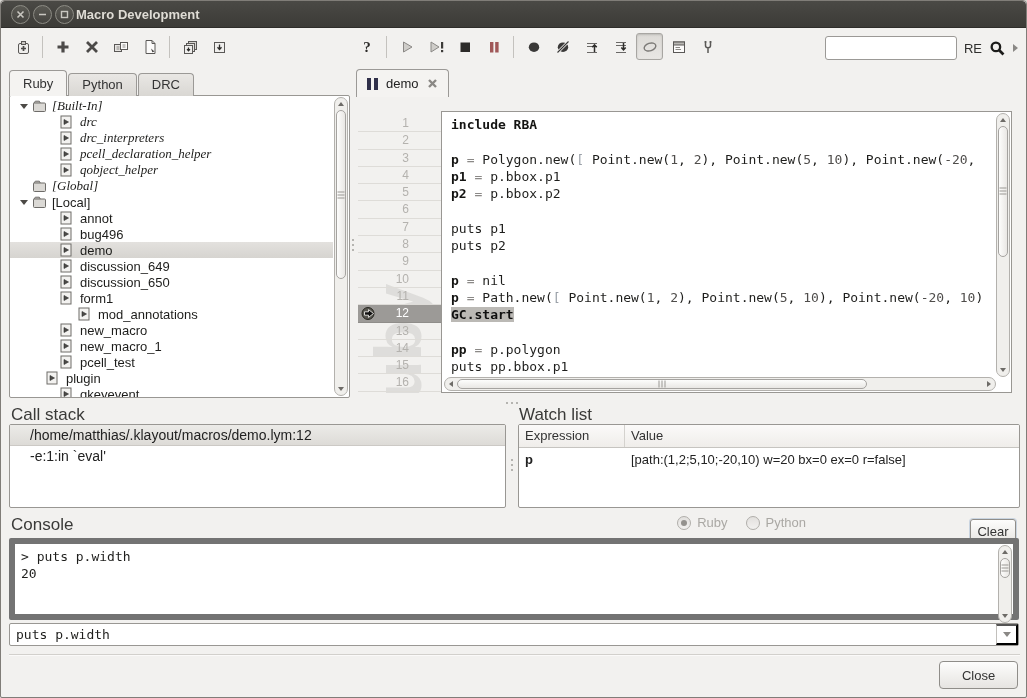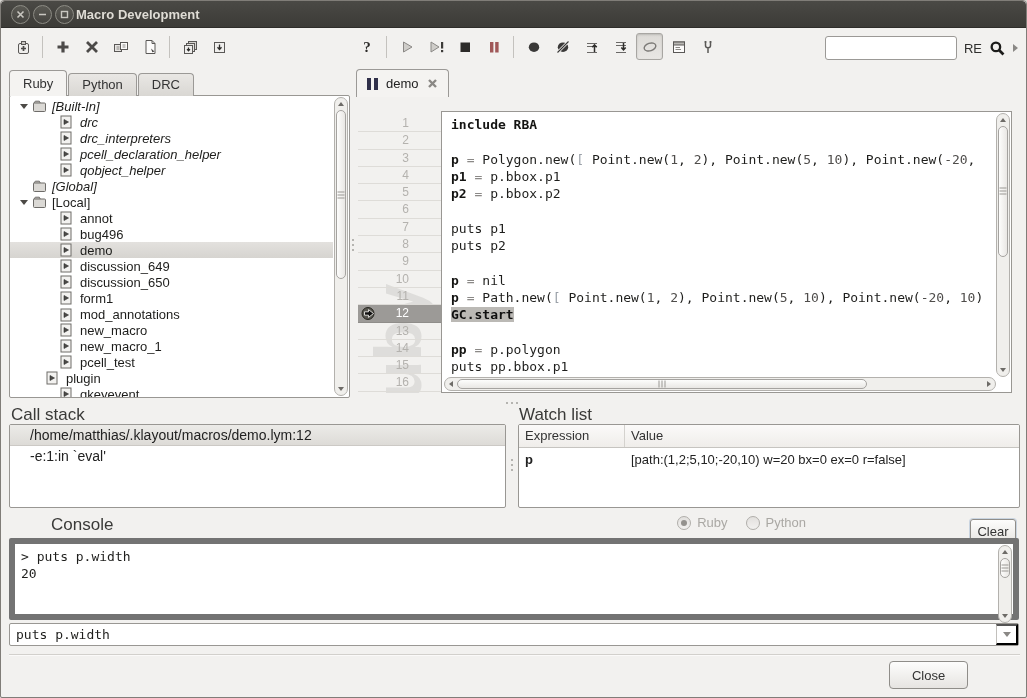--- a/index.html
+++ b/index.html
@@ -28,21 +28,21 @@
 
   
   .tabs{position:absolute;left:8px;top:69px;height:26px;display:flex;align-items:flex-end;z-index:3;}
   .tab{height:23px;padding:3px 13px 0;border:1px solid #9b9996;border-bottom:none;border-radius:4px 4px 0 0;background:linear-gradient(#e9e7e4,#d9d7d3);font-size:13px;color:#333;margin-right:1px;}
   .tab.active{height:26px;padding-top:5px;background:#f4f3f1;position:relative;z-index:4;}
 
   .tree-frame{position:absolute;left:8px;top:94px;width:341px;height:303px;background:#fff;border:1px solid #999793;border-radius:2px;overflow:hidden;}
   .tree{position:absolute;left:0;top:2px;right:16px;bottom:0;overflow:hidden;}
   .tree-row{height:16px;display:flex;align-items:center;font-size:13px;color:#1d1d1b;white-space:nowrap;}
   .tree-row.selected{background:linear-gradient(#e3e1de,#d6d4d0);}
-  .tree-row.italic .tree-label{font-style:italic;}
+  .tree-row.italic .tree-label{font-style:italic;font-family:Liberation Serif, serif;}
   .tree-expander{width:16px;display:flex;justify-content:center;}
   .tw-down{width:0;height:0;border-top:5px solid #4c4a46;border-left:4px solid transparent;border-right:4px solid transparent;}
   .tree-label{margin-left:5px;}
   .tree-icon{width:15px;height:14px;display:inline-flex;}
 
   
   .sbv{position:absolute;width:14px;border:1px solid #b3b1ad;border-radius:7px;background:#f0efec;display:flex;flex-direction:column;}
   .sbh{position:absolute;height:14px;border:1px solid #b3b1ad;border-radius:7px;background:#f0efec;display:flex;flex-direction:row;}
   .sb-track{position:relative;flex:1;}
   .sb-btn{flex:0 0 12px;display:flex;align-items:center;justify-content:center;}
@@ -114,21 +114,21 @@
   .console-out{position:absolute;left:0;top:0;right:16px;bottom:0;padding:4px 6px;overflow:hidden;}
   .console-line{font-family:"DejaVu Sans Mono","Liberation Mono",monospace;font-size:13px;line-height:17px;color:#1e1e1c;white-space:pre;}
   .con-vscroll{right:1px;top:1px;height:78px;}
 
   .combo{position:absolute;left:8px;top:622px;width:1010px;height:23px;background:#fff;border:1px solid #999793;border-radius:2px;display:flex;}
   .combo-text{flex:1;border:none;outline:none;padding:0 6px;font-family:"DejaVu Sans Mono","Liberation Mono",monospace;font-size:13px;color:#1e1e1c;background:transparent;}
   .combo-btn{width:22px;border-left:1px solid #c2c0bc;display:flex;align-items:center;justify-content:center;background:transparent;}
   .combo-arr{width:0;height:0;border-top:5px solid #8a8885;border-left:4px solid transparent;border-right:4px solid transparent;}
 
   .footer-sep{position:absolute;left:8px;top:653px;width:1011px;height:1px;background:#d2d0cc;box-shadow:0 1px 0 #fbfaf9;}
-  .close-btn{position:absolute;left:888px;top:660px;width:79px;height:28px;border:1px solid #8f8d89;border-radius:4px;background:linear-gradient(#fdfdfc,#e6e4e1);font-size:13px;color:#333;}
+  .close-btn{position:absolute;left:938px;top:660px;width:79px;height:28px;border:1px solid #8f8d89;border-radius:4px;background:linear-gradient(#fdfdfc,#e6e4e1);font-size:13px;color:#333;}
 </style>
 </head>
 <body>
 
 <div class="window">
 
   <div class="titlebar">
     <button class="win-btn" style="left:10px">
       <svg width="9" height="9" viewBox="0 0 9 9">
           <path d="M1.5 1.5l6 6M7.5 1.5l-6 6" stroke="#c9c7c1" stroke-width="1.6"></path>
@@ -456,21 +456,21 @@
         <div class="tree-row" style="padding-left: 34px;">
           <span class="tree-expander"></span>
           <span class="tree-icon">
             <svg width="12" height="14" viewBox="0 0 12 14">
               <rect x="1" y="1" width="10" height="12" fill="#f3f2f0" stroke="#6e6c69"></rect>
               <path d="M4 4.5l4.5 2.5L4 9.5z" fill="#4c4a48" stroke="#2e2d2b" stroke-width="0.6"></path>
             </svg>
           </span>
           <span class="tree-label">form1</span>
         </div>
-        <div class="tree-row" style="padding-left: 34px; align-items: flex-end;">
+        <div class="tree-row" style="padding-left: 52px;">
           <span class="tree-expander"></span>
           <span class="tree-icon">
             <svg width="12" height="14" viewBox="0 0 12 14">
               <rect x="1" y="1" width="10" height="12" fill="#f3f2f0" stroke="#6e6c69"></rect>
               <path d="M4 4.5l4.5 2.5L4 9.5z" fill="#4c4a48" stroke="#2e2d2b" stroke-width="0.6"></path>
             </svg>
           </span>
           <span class="tree-label">mod_annotations</span>
         </div>
         <div class="tree-row" style="padding-left: 34px;">
@@ -666,21 +666,21 @@
     </div>
     <div id="watch-rows">
         <div class="watch-row">
           <div class="wr-exp">p</div>
           <div class="wr-val">[path:(1,2;5,10;-20,10) w=20 bx=0 ex=0 r=false]</div>
         </div>
       </div>
   </div>
 
   <div class="console-header">
-    <div class="pane-label" style="left:10px;top:4px;position:absolute;margin-left:40px;">Console</div>
+    <div class="pane-label" style="left:10px;top:4px;position:absolute;">Console</div>
     <div class="radio-group" id="radio-group">
         <span class="radio-item">
           <span class="radio-circle checked"></span>
           <span>Ruby</span>
         </span>
         <span class="radio-item">
           <span class="radio-circle"></span>
           <span>Python</span>
         </span>
       </div>

